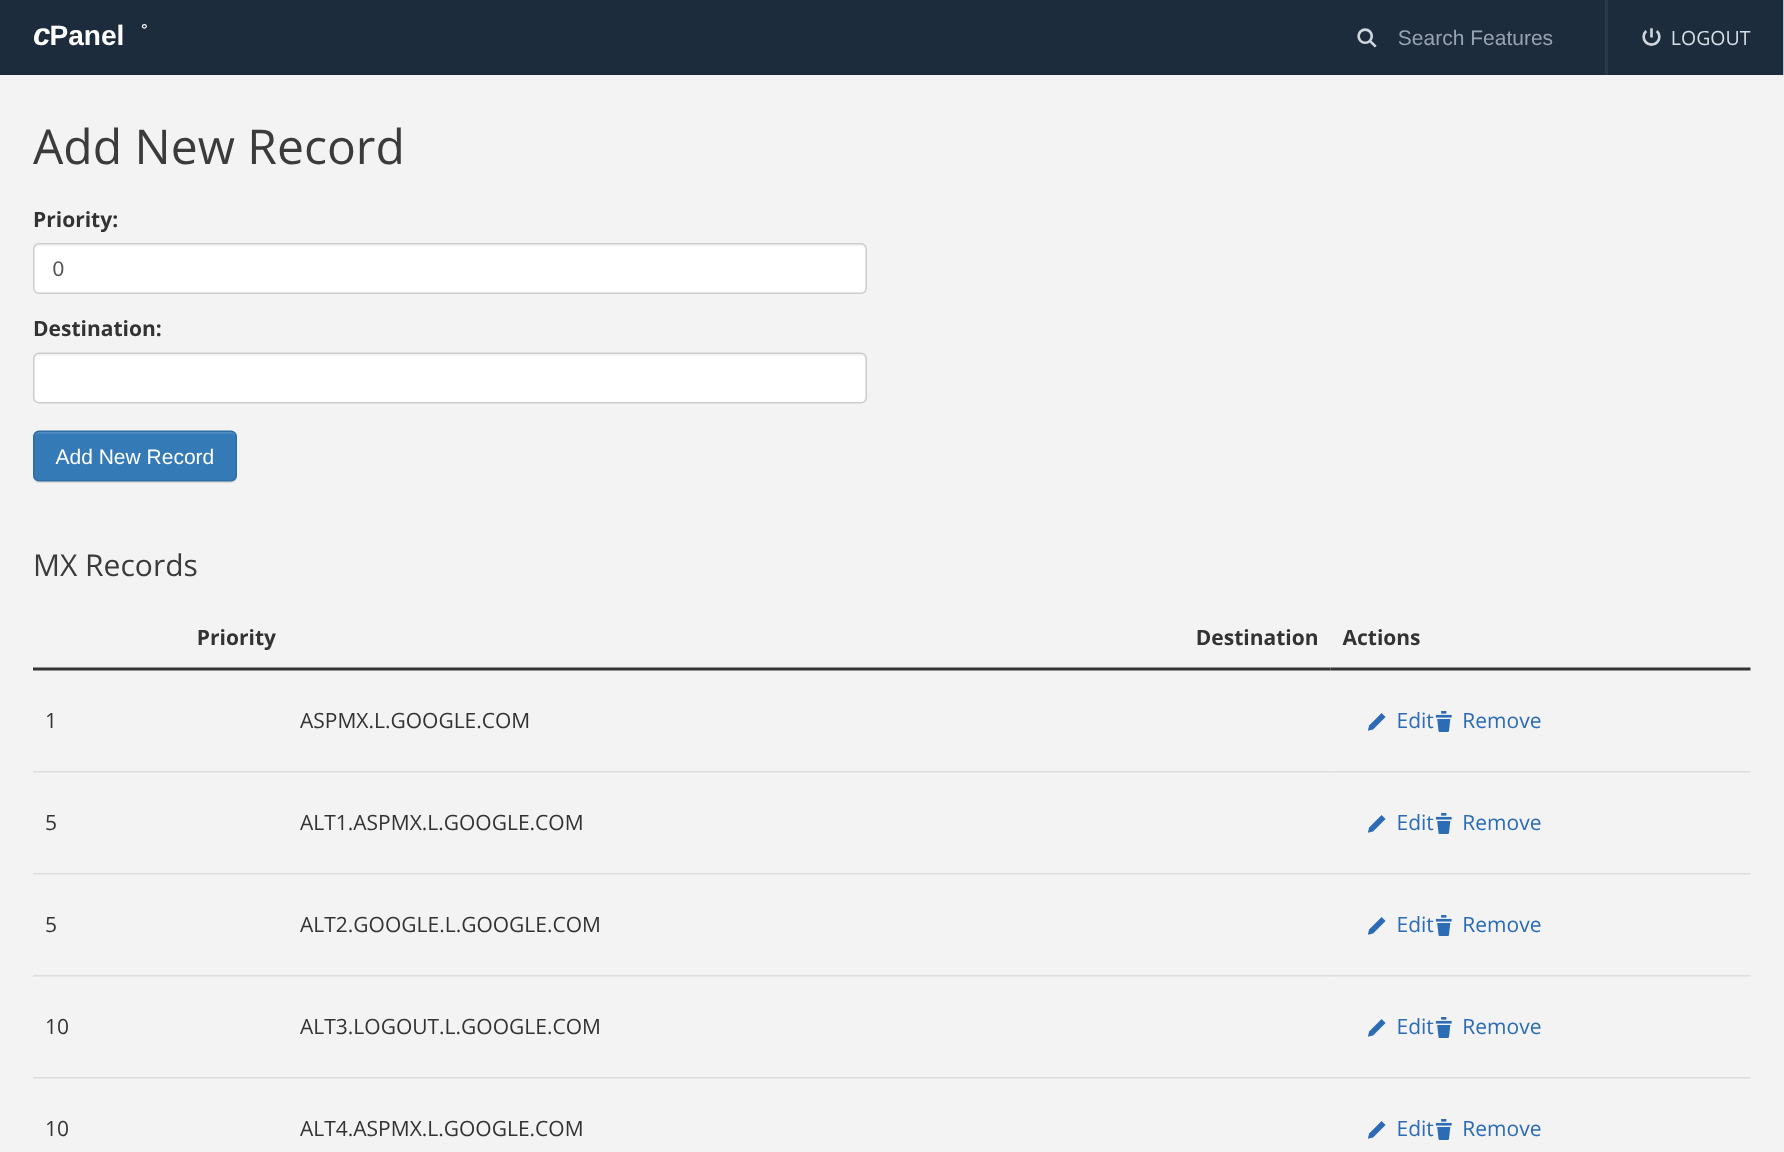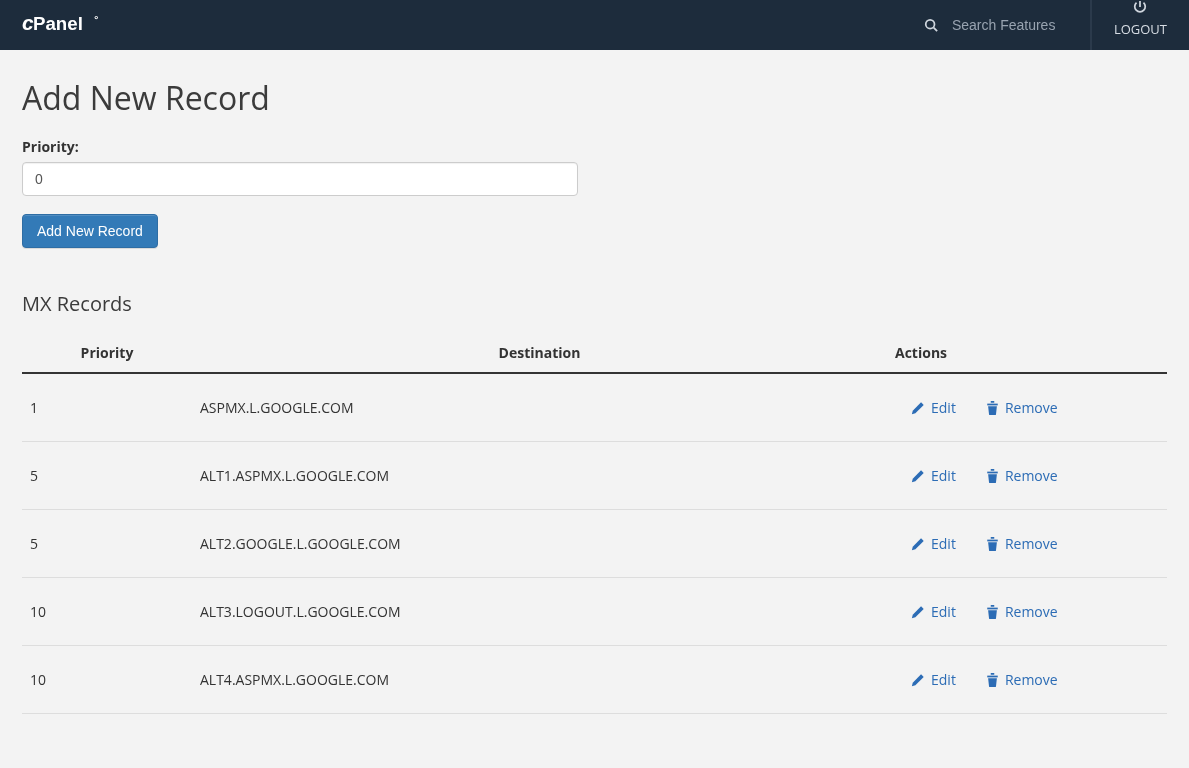--- a/index.html
+++ b/index.html
@@ -54,21 +54,20 @@
   }
   .nav-logout {
     display: flex;
     align-items: center;
     gap: 6px;
     color: #d7dde4;
     padding: 0 22px;
     height: 50px;
     cursor: pointer;
     font-size: 13px;
-    flex-direction: column;
   }
   .icon { display: inline-flex; }
   .caret-down {
     width: 0; height: 0;
     border-left: 4px solid transparent;
     border-right: 4px solid transparent;
     border-top: 5px solid #cfd6de;
     margin-left: 4px;
   }
   
@@ -117,38 +116,37 @@
     font-weight: 400;
     font-size: 20px;
     color: #3b3b3b;
     margin: 42px 0 16px 0;
   }
   table.mx {
     width: 100%;
     border-collapse: collapse;
   }
   table.mx thead th {
-    text-align: center;
+    text-align: right;
     font-weight: 700;
     font-size: 14px;
     padding: 10px 8px;
     border-bottom: 2px solid #343434;
   }
   table.mx thead th.col-actions { text-align: left; }
   table.mx tbody td {
     padding: 24px 8px;
     border-bottom: 1px solid #dddddd;
     vertical-align: middle;
   }
   .col-priority { width: 170px; }
   .col-actions  { width: 280px; }
   .row-actions {
     display: flex;
     align-items: center;
-    gap: 30px;
     justify-content: flex-start;
     padding-left: 16px;
   }
   .link {
     color: #2c6cb5;
     cursor: pointer;
     display: inline-flex;
     align-items: center;
     gap: 6px;
     font-size: 14px;
@@ -198,20 +196,24 @@
 
 <div class="page">
 
   <h1>Add New Record</h1>
 
   <div class="form-group">
     <label class="form-label">Priority:</label>
     <input class="form-control" type="text" value="0" style="">
   </div>
 
+  <div class="form-group">
+    <label class="form-label">Destination:</label>
+    <input class="form-control" type="text" value="" style="">
+  </div>
 
   <button class="btn-primary">Add New Record</button>
 
   <h2 class="records-title">MX Records</h2>
 
   <table class="mx">
     <thead>
       <tr>
         <th class="col-priority">Priority</th>
         <th>Destination</th>

